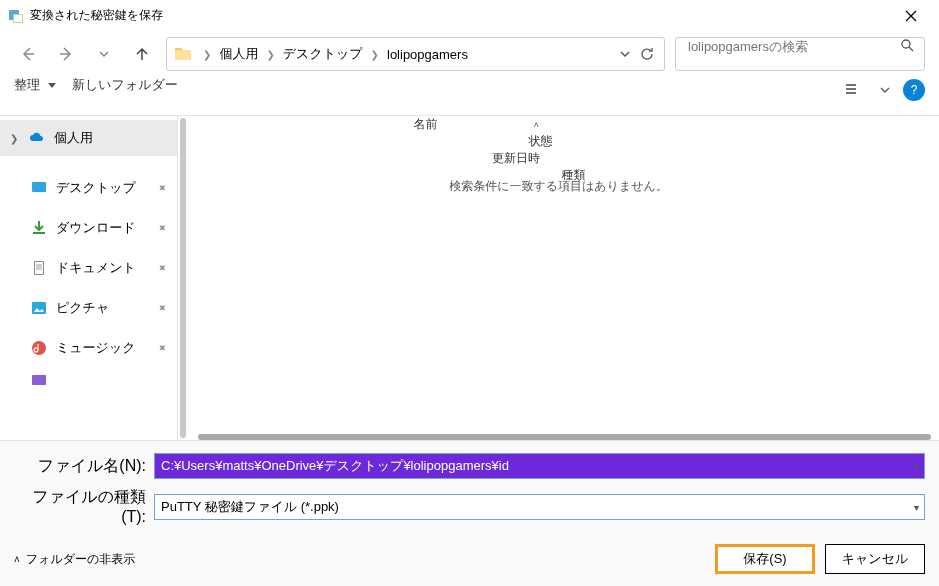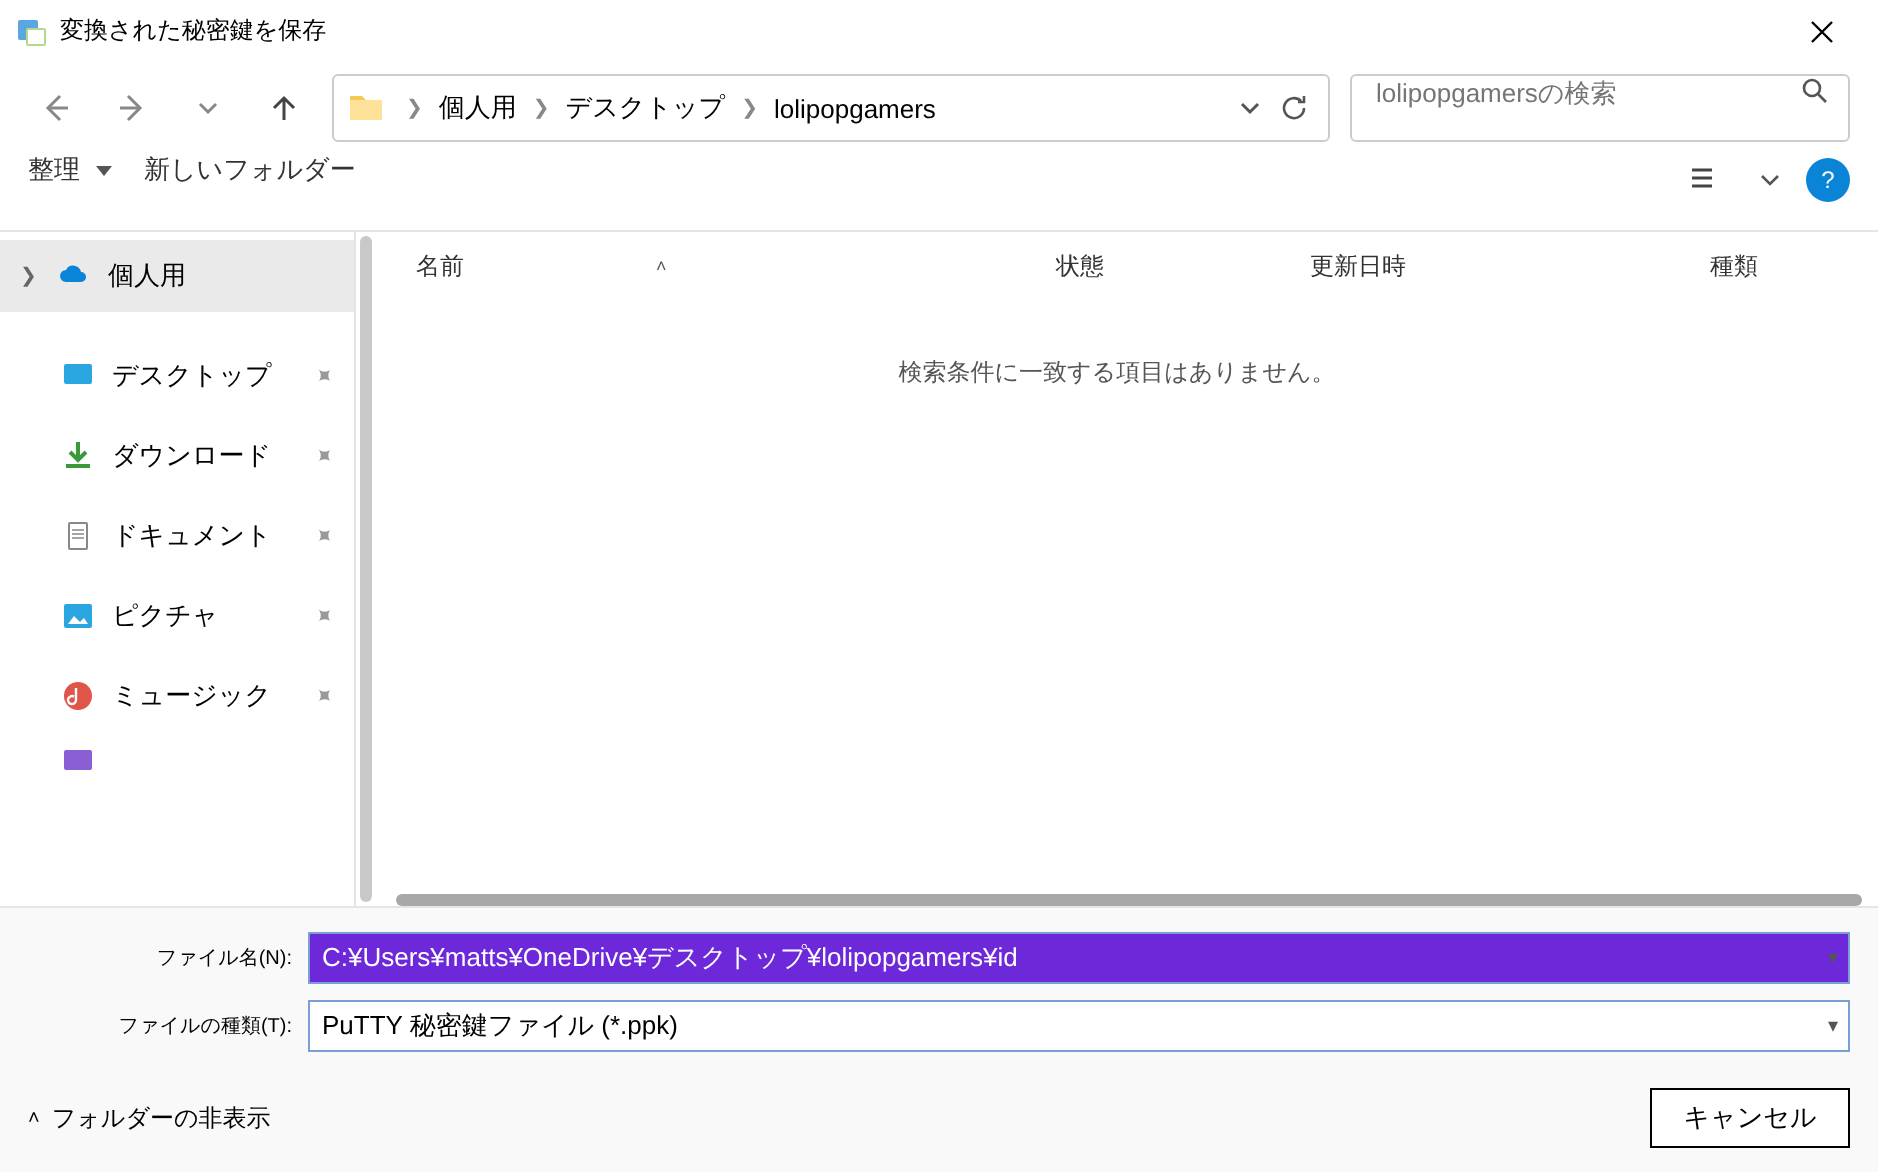--- a/index.html
+++ b/index.html
@@ -33,32 +33,32 @@
 .tree-item { height: 36px; display: flex; align-items: center; padding: 0 10px; cursor: pointer; gap: 8px; }
 .tree-item.selected { background: #eaeaea; }
 .tree-item .chev { width: 10px; color: #666; font-size: 10px; }
 .tree-item .ticon { width: 18px; height: 18px; display: flex; align-items: center; justify-content: center; }
 .tree-item .label { flex: 1; }
 .tree-item .pin { color: #999; font-size: 12px; transform: rotate(45deg); }
 .tree-subgroup { padding-left: 20px; margin-top: 12px; display: flex; flex-direction: column; gap: 0; }
 .tree-subgroup .tree-item { height: 40px; }
 .main { flex: 1; display: flex; flex-direction: column; min-width: 0; position: relative; }
 .main-scroll { position: absolute; left: 0; top: 0; bottom: 0; width: 6px; background: #c8c8c8; border-radius: 3px; margin: 2px; }
-.columns { height: 34px; display: flex; align-items: center; padding-left: 20px; color: #333; font-size: 12px; }
+.columns { height: 34px; display: flex; align-items: center; padding-left: 20px; color: #333; font-size: 12px; flex-direction: column; }
 .col { display: flex; align-items: center; gap: 6px; }
 .col-name { width: 320px; }
 .col-state { width: 90px; }
 .col-date { width: 200px; margin-left: 37px; }
 .col-type { flex: 1; }
 .sort-arrow { font-size: 9px; color: #555; margin-left: 90px; }
 .empty-msg { text-align: center; color: #555; margin-top: 28px; font-size: 12px;}
 .main-hscroll { position: absolute; left: 20px; right: 8px; bottom: 0; height: 6px; background: #a8a8a8; border-radius: 3px; }
 .footer { border-top: 1px solid #e5e5e5; padding: 12px 14px 12px 14px; background: #f9f9f9; }
 .field-row { display: flex; align-items: center; margin-bottom: 8px; }
-.field-label { width: 140px; text-align: right; padding-right: 8px; font-size: 10px;}
+.field-label { width: 140px; text-align: right; padding-right: 8px; font-size: 16px;}
 .field-input { flex: 1; position: relative; }
 .field-input input, .field-input .combo { width: 100%; height: 26px; border: 1px solid #7a9fd6; padding: 0 24px 0 6px; font-size: 13px; outline: 0; }
 .field-input input.sel { background: #0a5fd6; color: #fff; }
 .field-input input.sel::selection { background: #0a5fd6; color: #fff; }
 .field-input .combo { display: flex; align-items: center; background: #fff; border: 1px solid #7a9fd6; cursor: pointer; }
 .field-input .chev-down { position: absolute; right: 6px; top: 50%; transform: translateY(-50%); color: #555; font-size: 10px; pointer-events: none; }
 .btn-row { display: flex; align-items: center; margin-top: 18px; }
 .hide-folders { display: flex; align-items: center; gap: 6px; cursor: pointer; font-size: 12px;}
 .hide-folders .chev { font-size: 10px; }
 .btn-spacer { flex: 1; }
@@ -276,16 +276,17 @@
           </div>
         <span class="chev-down">▾</span>
       </div>
     </div>
     <div class="btn-row">
       <div class="hide-folders">
         <span class="chev">˄</span>
         <span>フォルダーの非表示</span>
       </div>
       <div class="btn-spacer"></div>
+      <button class="btn primary">保存(S)</button>
       <button class="btn">キャンセル</button>
     </div>
   </div>
 </div>
 
 </body></html>

